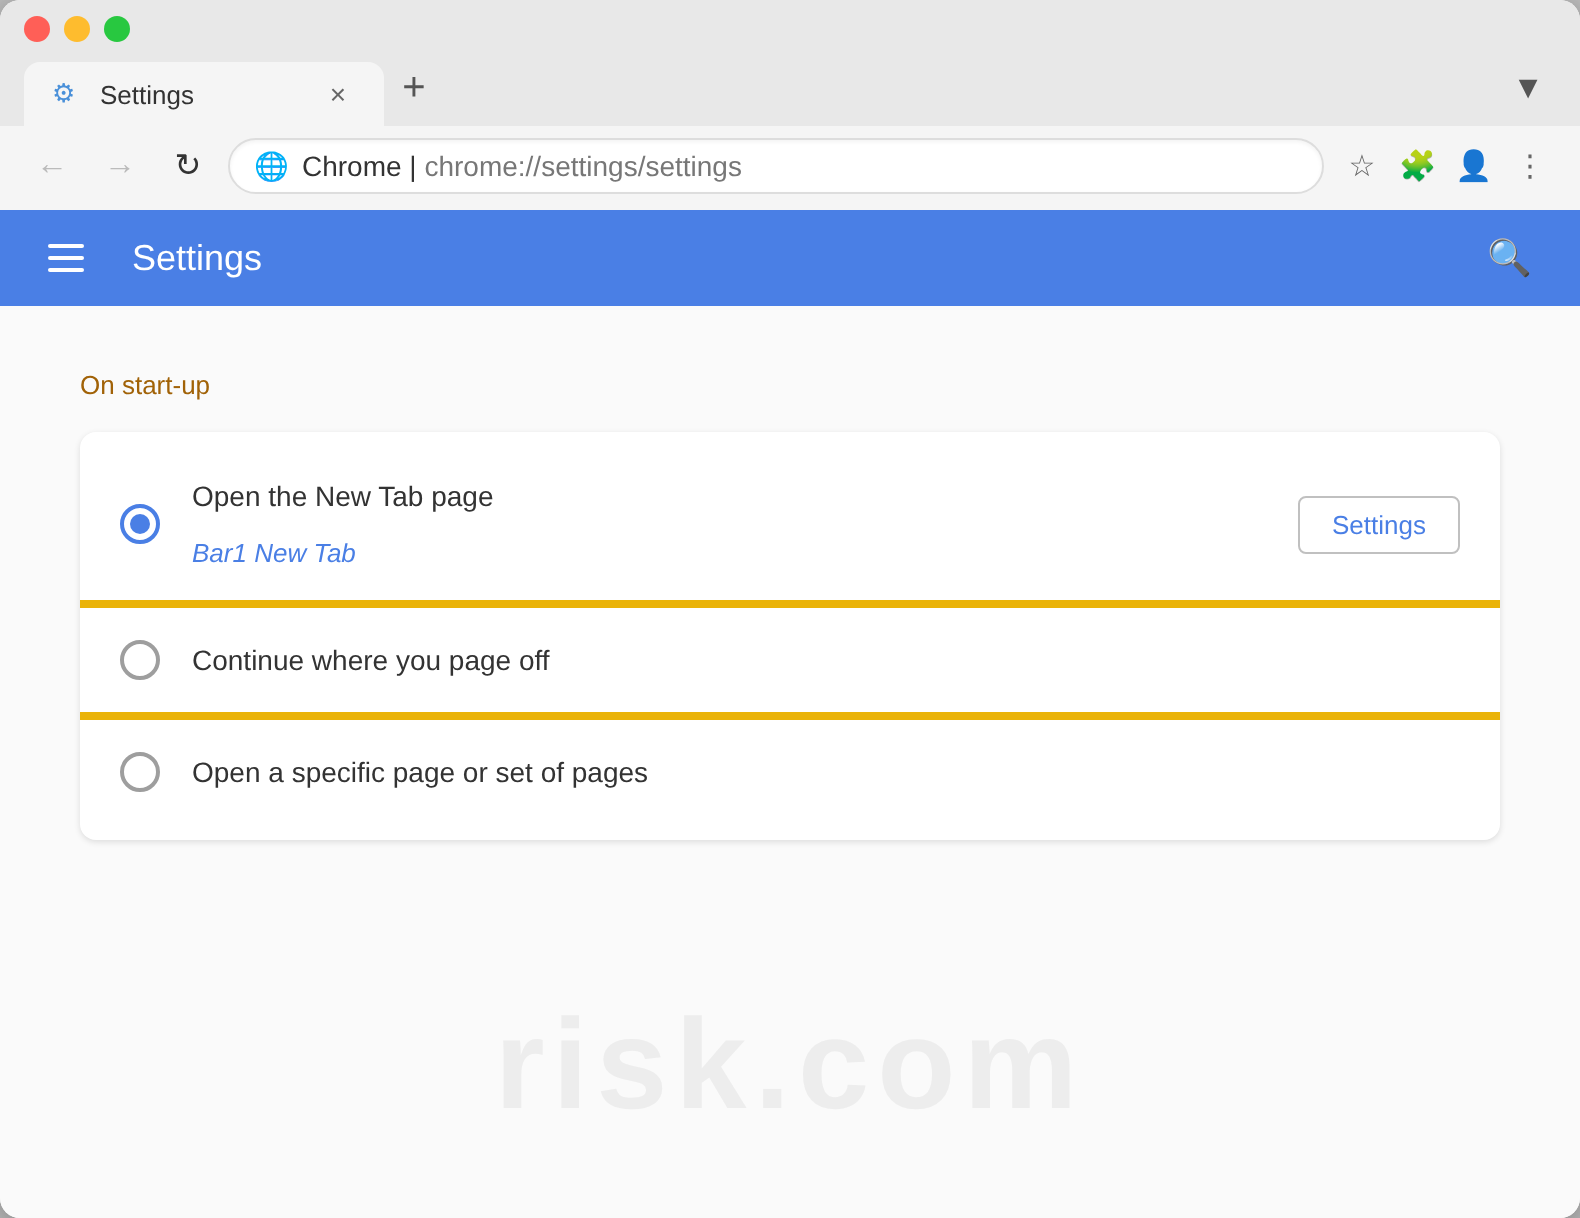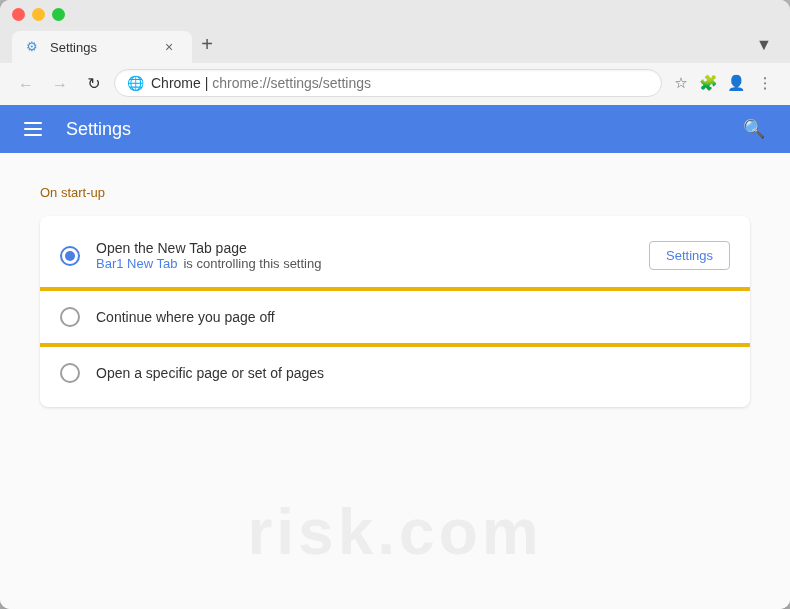--- a/index.html
+++ b/index.html
@@ -321,21 +321,22 @@
 
     .option-label {
       font-size: 14px;
       color: #333;
     }
 
     .option-sub {
       display: flex;
       align-items: center;
       gap: 6px;
-      margin-top: 0;
+      margin-top: 13px;
+      font-style: italic;
     }
 
     .extension-link {
       color: #4a7fe5;
       font-size: 13px;
       cursor: pointer;
       text-decoration: none;
     }
 
     .controlling-text {
@@ -443,21 +444,20 @@
       <div class="options-card">
 
         <div class="option-row">
           <div class="radio-outer">
             <div class="radio-inner"></div>
           </div>
           <div class="option-content">
             <div class="option-label">Open the New Tab page</div>
             <div class="option-sub">
               <a class="extension-link">Bar1 New Tab</a>
-              <span class="controlling-text"> is controlling this setting</span>
             </div>
           </div>
           <button class="disable-btn">Settings</button>
         </div>
 
         <div class="option-row">
           <div class="radio-outer unchecked"></div>
           <div class="option-content">
             <div class="option-label">Continue where you page off</div>
           </div>

